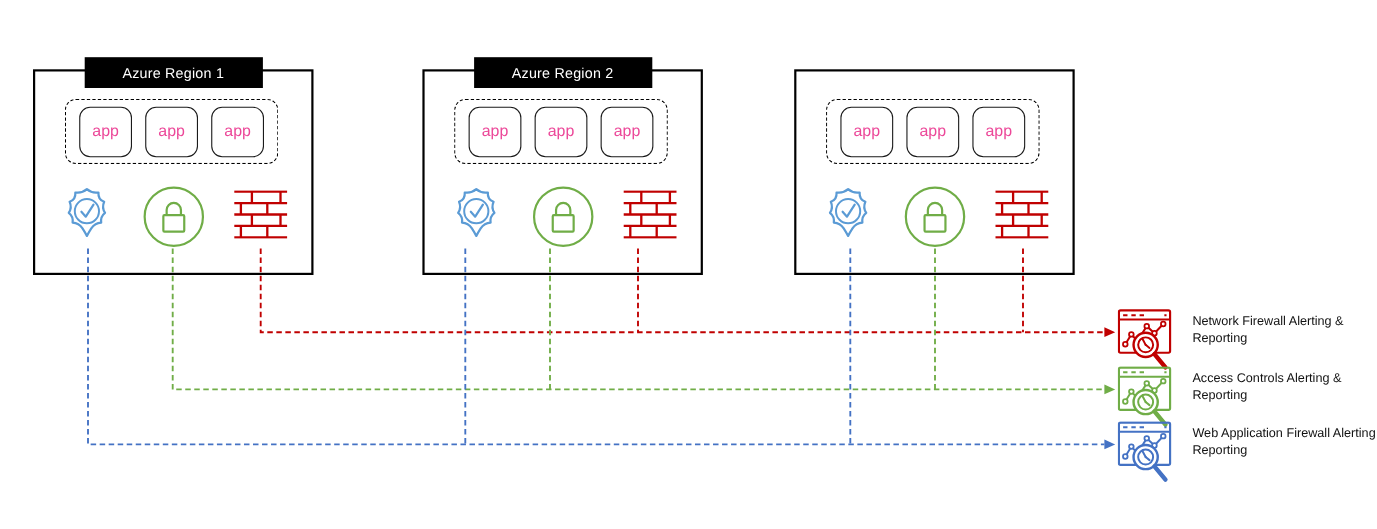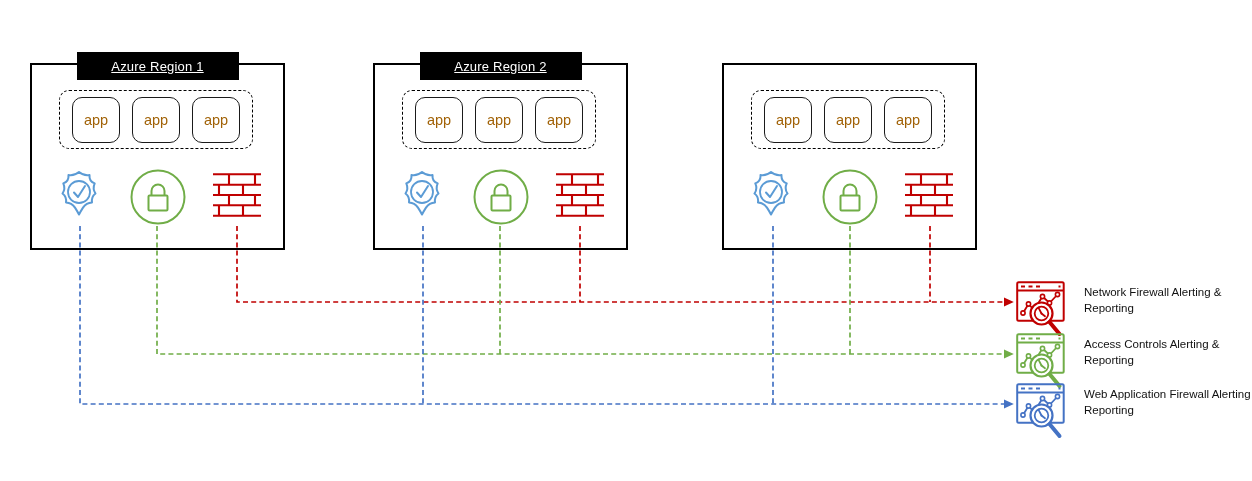--- a/index.html
+++ b/index.html
@@ -9,31 +9,31 @@
   }
   .connectors{position:absolute;left:0;top:0;width:1252px;height:481px;pointer-events:none;}
 
   
   .zone{position:absolute;top:52px;width:255px;height:198px;}
   .zone-box{position:absolute;left:0;right:0;top:11px;bottom:0;border:2.5px solid #000;background:transparent;}
   .zone-title{
     position:absolute;top:0;left:50%;transform:translateX(-50%);
     background:#000;color:#fff;height:28px;min-width:130px;padding:0 16px;
     display:flex;align-items:center;justify-content:center;
-    font-size:13px;letter-spacing:.2px;white-space:nowrap;z-index:3;text-decoration:underline;
+    font-size:13px;letter-spacing:.2px;white-space:nowrap;z-index:3;
   }
   .app-group{
     position:absolute;left:29px;top:38px;width:192px;height:57px;
     border:1.6px dashed #000;border-radius:10px;
     display:flex;align-items:center;justify-content:space-evenly;z-index:2;
   }
   .app-box{
     width:46px;height:44px;border:1.6px solid #1a1a1a;border-radius:10px;
     display:flex;align-items:center;justify-content:center;
-    font-size:14.5px;color:#a16207;background:#fff;
+    font-size:14.5px;color:#ec4899;background:#fff;
   }
   .zicon{position:absolute;display:block;z-index:2;}
   .zicon svg{display:block;}
   .icon-shield{left:24px;top:117px;color:#5B9BD5;}
   .icon-lock{left:99px;top:116px;color:#70AD47;}
   .icon-firewall{left:182px;top:121px;color:#C00000;}
 
   
   .report-row{position:absolute;left:1016px;display:flex;align-items:flex-start;gap:16px;}
   .report-row.red{top:281px;color:#C00000;}
@@ -102,21 +102,21 @@
       </svg>
     </span>
     <span class="zicon icon-firewall">
       <svg width="50" height="44" viewBox="0 0 50 44" fill="none" stroke="currentColor" stroke-width="2.1">
         <path d="M1 1.2 H49 M1 11.7 H49 M1 22 H49 M1 32.3 H49 M1 42.8 H49"></path>
         <path d="M17 1.2 V11.7 M43 1.2 V11.7 M7 11.7 V22 M31 11.7 V22 M17 22 V32.3 M43 22 V32.3 M7 32.3 V42.8 M31 32.3 V42.8"></path>
       </svg>
     </span>
   </div>
 
-  <div class="zone" style="left:373px">
+  <div class="zone" style="left:384px">
     <div class="zone-box"></div>
     <div class="zone-title">Azure Region 2</div>
     <div class="app-group">
       <div class="app-box">
           <span>app</span>
         </div>
       <div class="app-box">
           <span>app</span>
         </div>
       <div class="app-box">

